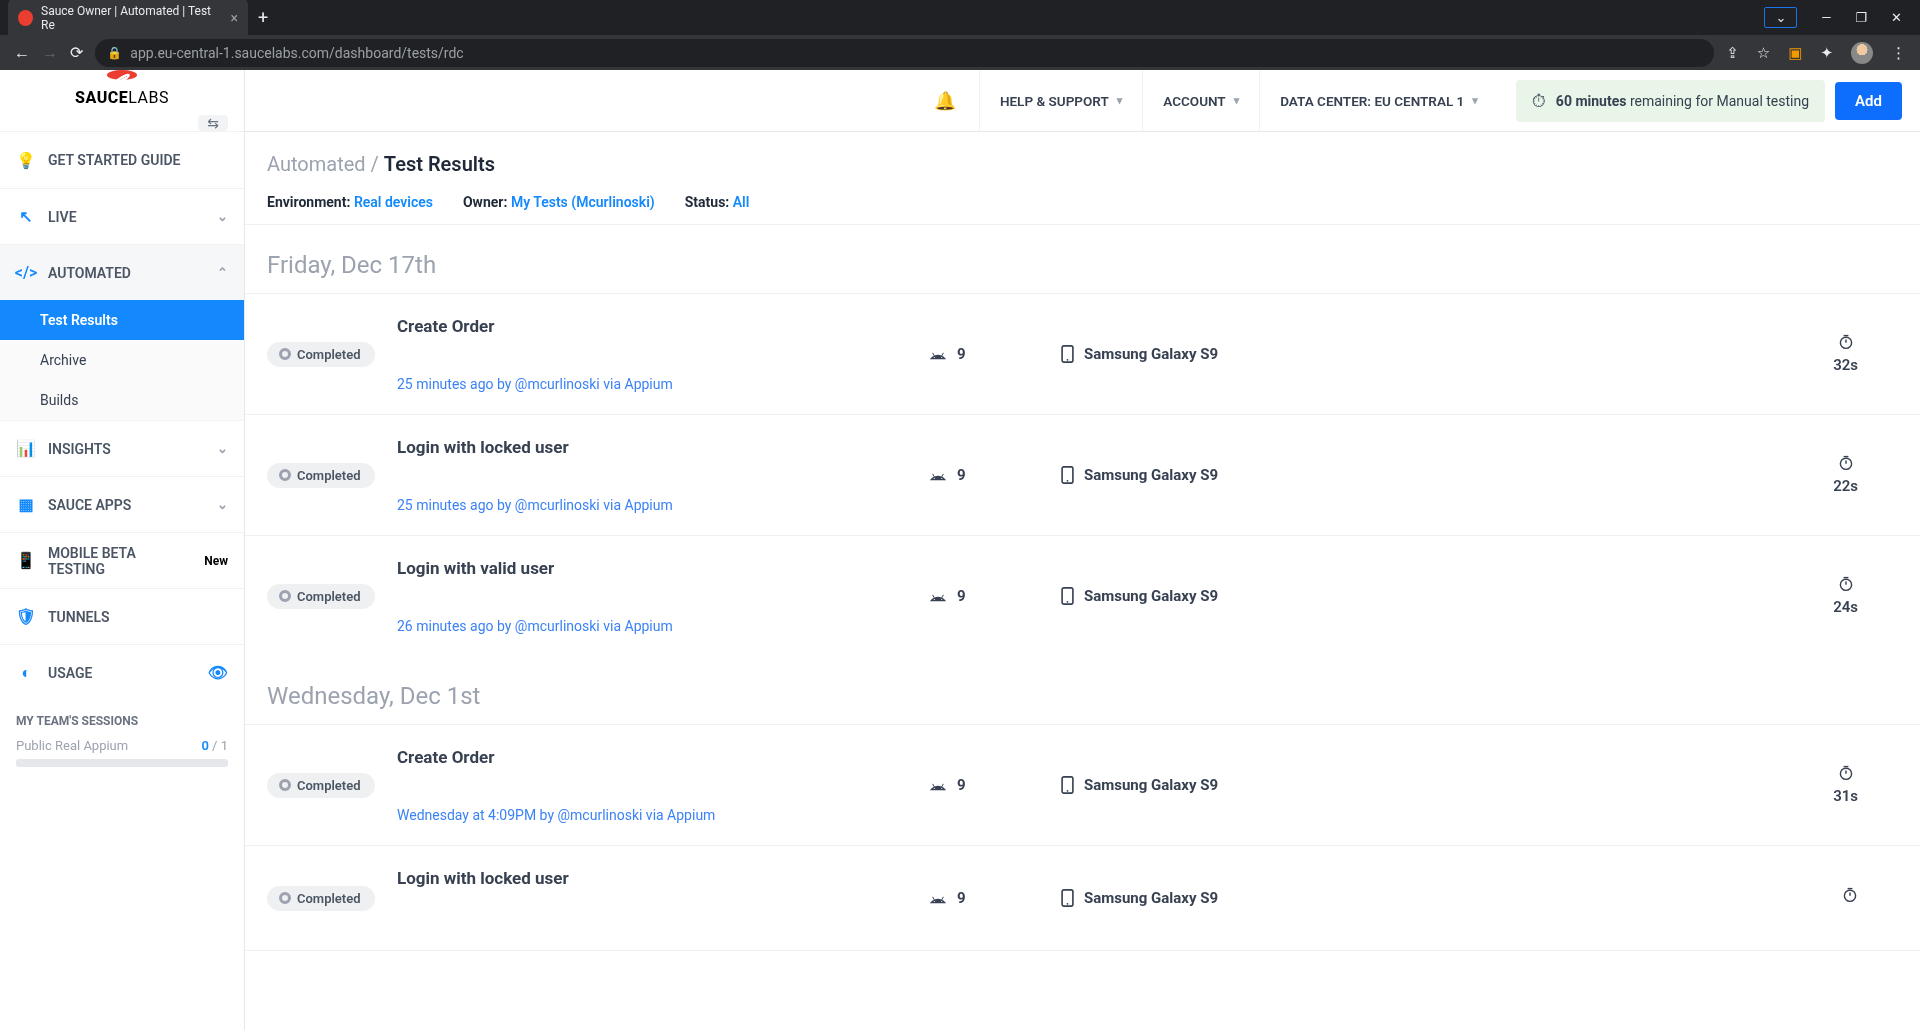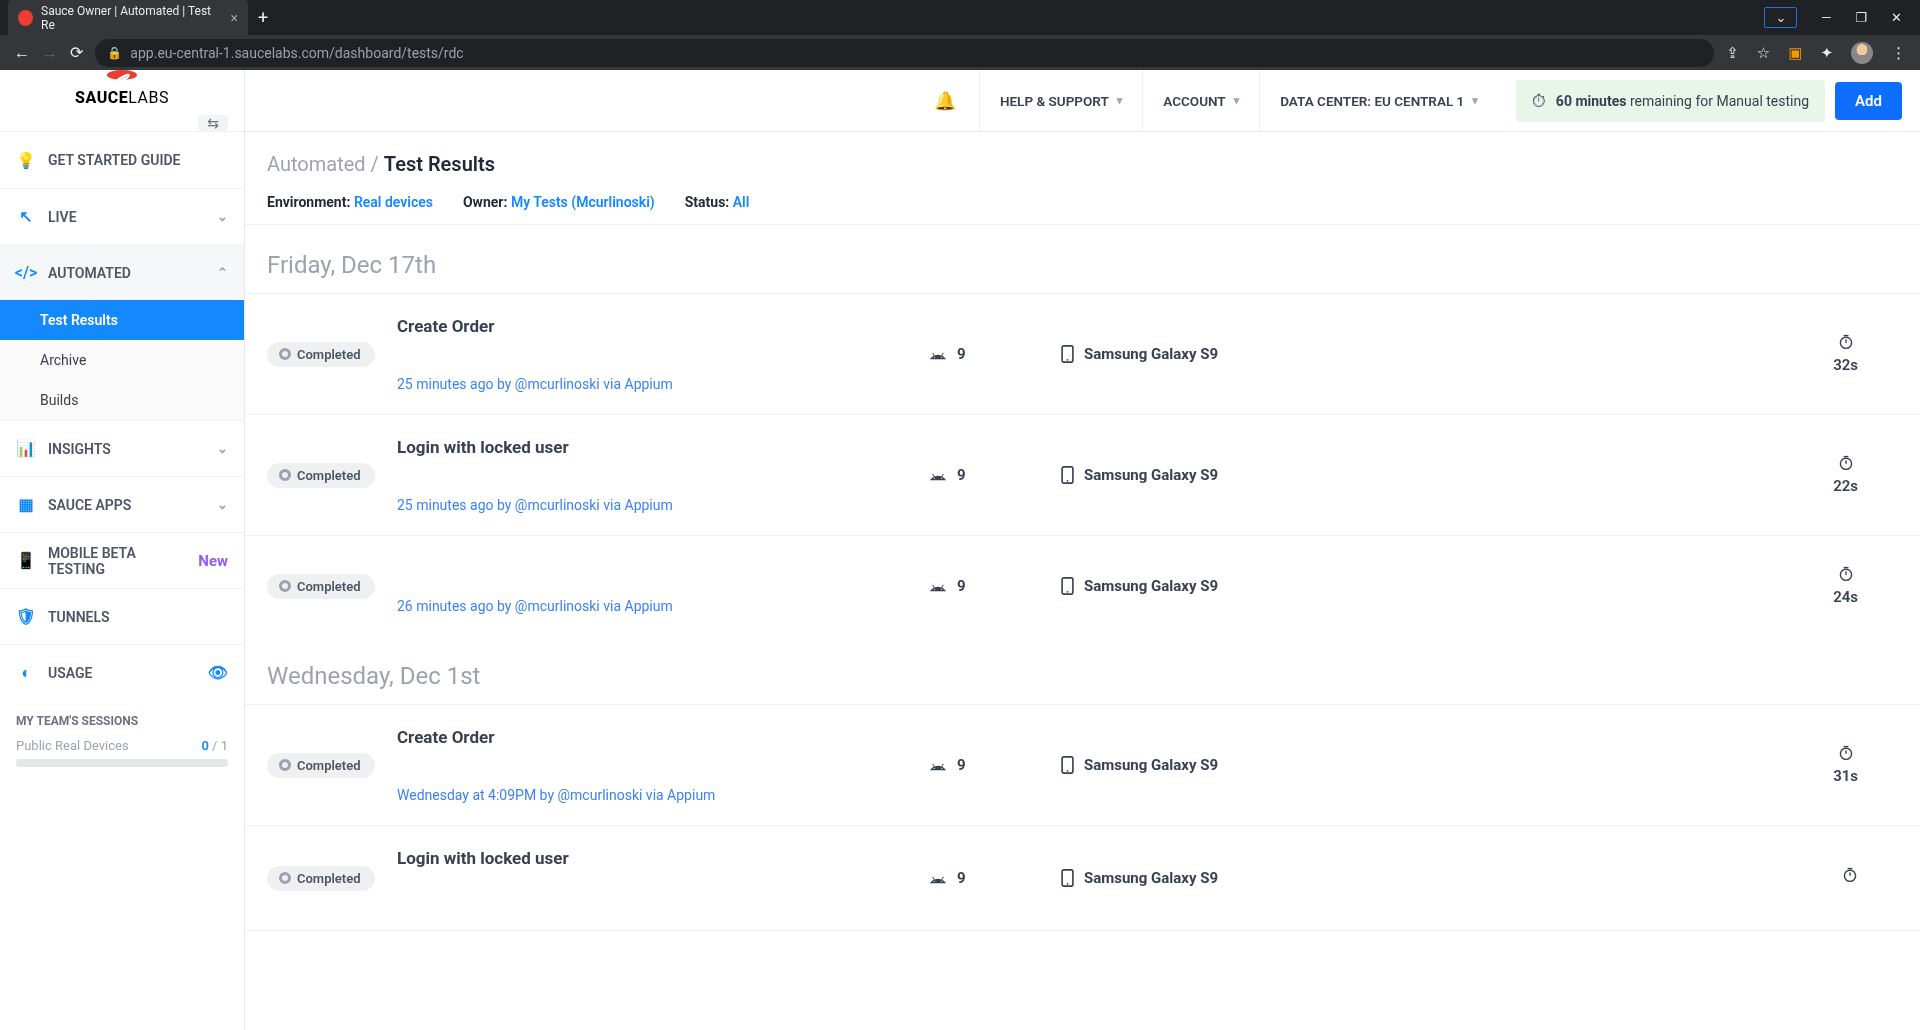--- a/index.html
+++ b/index.html
@@ -34,21 +34,21 @@
 .logo-text .l { font-weight:400; }
 .collapse-btn { margin-left:auto; width:30px; height:28px; background:#f1f3f5; border-radius:4px; display:flex; align-items:center; justify-content:center; color:#6b7280; font-size:14px; cursor:pointer; }
 .nav-item { display:flex; align-items:center; padding:0 16px; height:56px; color:#4b5563; font-size:14px; font-weight:600; cursor:pointer; gap:12px; border-bottom:0; }
 .nav-item.sep { border-top:1px solid #f2f2f2; }
 .nav-item .icn { width:20px; color:#1389fd; font-size:16px; display:flex; justify-content:center; }
 .nav-item .chev { margin-left:auto; color:#9ca3af; font-size:13px; }
 .nav-sub { background:#fafafa; }
 .nav-sub .sub { padding:12px 16px 12px 40px; font-size:14px; color:#374151; cursor:pointer; }
 .nav-sub .sub.active { background:#1389fd; color:#fff; font-weight:600; }
 .nav-item.expanded { background:#f6f7f8; }
-.badge-new { color:#8b5cf6; font-size:15px; font-weight:700; margin-left:4px; }
+.badge-new { color:#000000; font-size:12px; font-weight:700; margin-left:4px; }
 .eye-off { margin-left:auto; color:#1389fd; font-size:16px; }
 .team-block { padding:14px 16px; }
 .team-title { font-size:12px; font-weight:700; color:#6b7280; margin-bottom:10px; }
 .team-row { display:flex; justify-content:space-between; font-size:13px; color:#9ca3af; margin-bottom:6px; }
 .team-row .frac { color:#9ca3af; }
 .team-row .frac .num { color:#1389fd; font-weight:600; }
 .prog { height:8px; background:#e5e7eb; border-radius:3px; }
 
 
 .main { flex:1; display:flex; flex-direction:column; overflow:hidden; }
@@ -177,21 +177,21 @@
 
     <div class="nav-item sep">
       <span class="icn">◐</span>
       <span>USAGE</span>
       <span class="eye-off">👁</span>
     </div>
 
     <div class="team-block">
       <div class="team-title">MY TEAM'S SESSIONS</div>
       <div class="team-row">
-        <span>Public Real Devices</span>
+        <span>Public Real Appium</span>
         <span class="frac"><span class="num">0</span><span> / 1</span></span>
       </div>
       <div class="prog"></div>
     </div>
   </div>
 
   <div class="main">
     <div class="topbar">
       <div class="spacer"></div>
       <span class="bell">🔔</span>
@@ -299,20 +299,21 @@
             </span>
             <span>22s</span>
           </div>
         </div>
         <div class="test-row">
           <span class="status-pill">
             <span class="dot"></span>
             <span>Completed</span>
           </span>
           <div class="test-info">
+            <div class="test-name">Login with valid user</div>
             <div class="test-meta">26 minutes ago by @mcurlinoski via Appium</div>
           </div>
           <div class="os-col">
             <span class="android-icn">
               <svg width="18" height="12" viewBox="0 0 24 14">
                 <path fill="#374151" d="M17.6 9.48l1.84-3.18c.16-.29.06-.66-.23-.82-.29-.17-.66-.07-.83.22l-1.88 3.24c-1.44-.65-3.04-1.02-4.5-1.02s-3.06.37-4.5 1.02L5.62 5.7c-.17-.29-.54-.39-.83-.22-.29.16-.39.53-.23.82L6.4 9.48C3.3 11.25 1.28 14 1.28 14h21.44s-2.02-2.75-5.12-4.52zM7 12.25c-.41 0-.75-.34-.75-.75s.34-.75.75-.75.75.34.75.75-.34.75-.75.75zm10 0c-.41 0-.75-.34-.75-.75s.34-.75.75-.75.75.34.75.75-.34.75-.75.75z"></path>
               </svg>
             </span>
             <span>9</span>
           </div>

